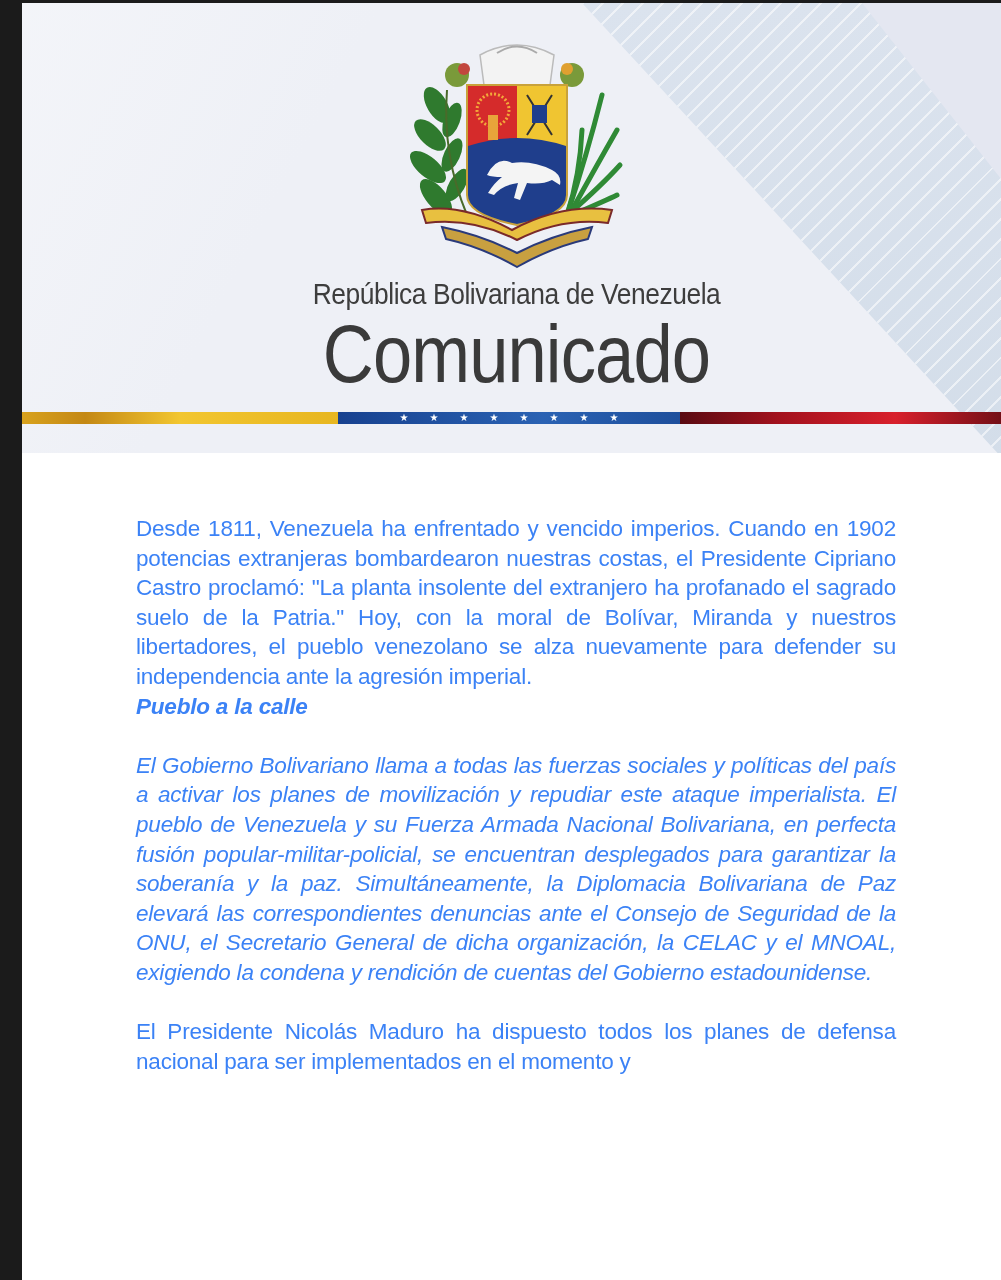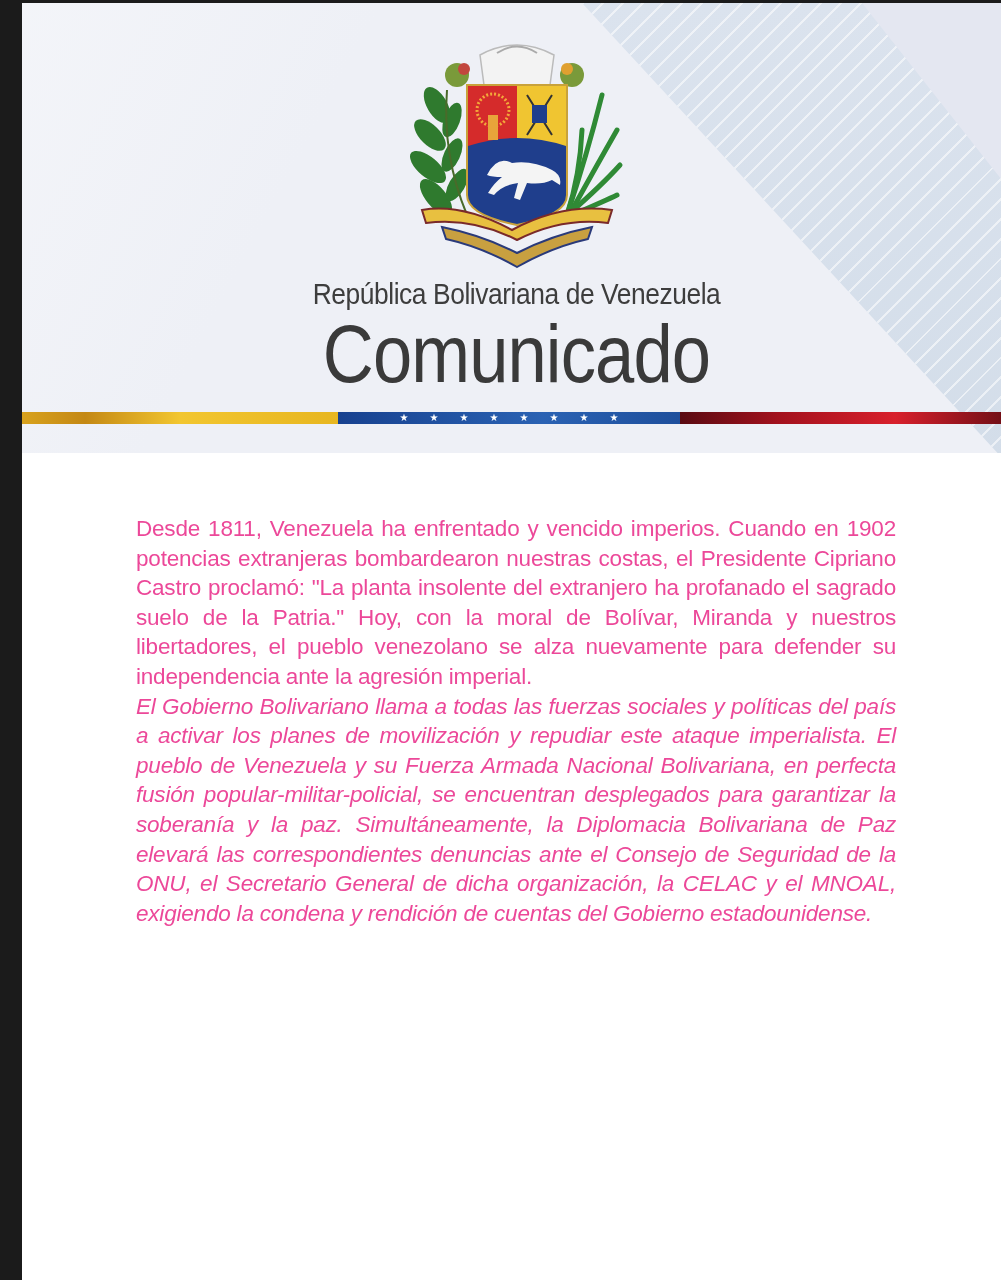--- a/index.html
+++ b/index.html
@@ -48,21 +48,21 @@
   }
   .flagbar {
     position:absolute; left:0; top:409px; width:989px; height:12px; display:flex;
   }
   .flagbar .yellow { width:316px; background:linear-gradient(90deg,#d8a21e,#c48814 20%,#f2c630 50%,#e7b620 100%); }
   .flagbar .blue { width:342px; background:linear-gradient(90deg,#17418f,#2a62b3 60%,#1e4f9c); display:flex; align-items:center; justify-content:center; gap:0; }
   .flagbar .red { flex:1; background:linear-gradient(90deg,#5a0b12,#a3111d 30%,#d8202c 65%,#6a0d14); }
   .star { color:#fff; font-size:10px; width:30px; text-align:center; line-height:12px; }
   .body {
     position:absolute; left:114px; top:511px; width:760px;
-    font-size:22.5px; line-height:29.6px; color:#ec4899; text-align:justify;
+    font-size:22.5px; line-height:29.6px; color:#3b82f6; text-align:justify;
     letter-spacing:-0.2px;
   }
   .body p { margin:0; }
   .body .heading { font-weight:bold; font-style:italic; margin-bottom:29.6px; }
   .body .gap { margin-bottom:29.6px;font-style:italic; }
 </style>
 </head>
 <body>
 
 <div class="page">
@@ -130,15 +130,17 @@
         <span class="star">★</span>
         <span class="star">★</span>
         <span class="star">★</span>
       </div>
       <div class="red"></div>
     </div>
   </div>
 
   <div class="body">
     <p>Desde 1811, Venezuela ha enfrentado y vencido imperios. Cuando en 1902 potencias extranjeras bombardearon nuestras costas, el Presidente Cipriano Castro proclamó: "La planta insolente del extranjero ha profanado el sagrado suelo de la Patria." Hoy, con la moral de Bolívar, Miranda y nuestros libertadores, el pueblo venezolano se alza nuevamente para defender su independencia ante la agresión imperial.</p>
+    <p class="heading">Pueblo a la calle</p>
     <p class="gap">El Gobierno Bolivariano llama a todas las fuerzas sociales y políticas del país a activar los planes de movilización y repudiar este ataque imperialista. El pueblo de Venezuela y su Fuerza Armada Nacional Bolivariana, en perfecta fusión popular-militar-policial, se encuentran desplegados para garantizar la soberanía y la paz. Simultáneamente, la Diplomacia Bolivariana de Paz elevará las correspondientes denuncias ante el Consejo de Seguridad de la ONU, el Secretario General de dicha organización, la CELAC y el MNOAL, exigiendo la condena y rendición de cuentas del Gobierno estadounidense.</p>
+    <p>El Presidente Nicolás Maduro ha dispuesto todos los planes de defensa nacional para ser implementados en el momento y</p>
   </div>
 </div>
 
 </body></html>

